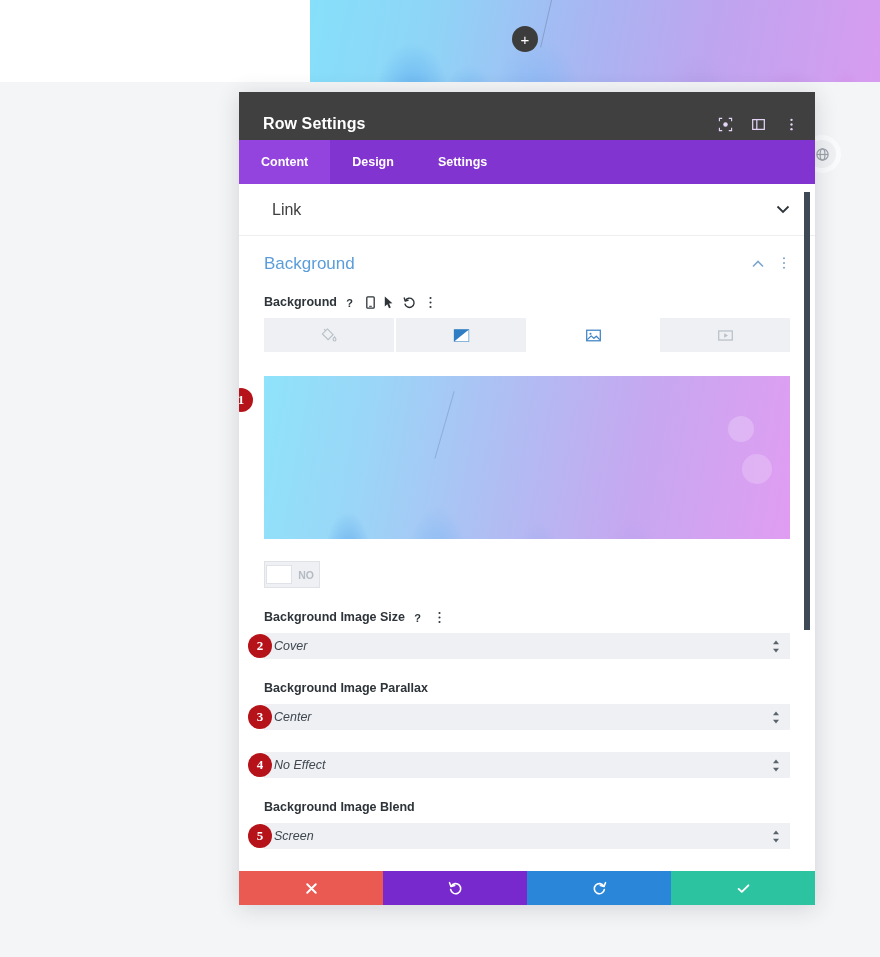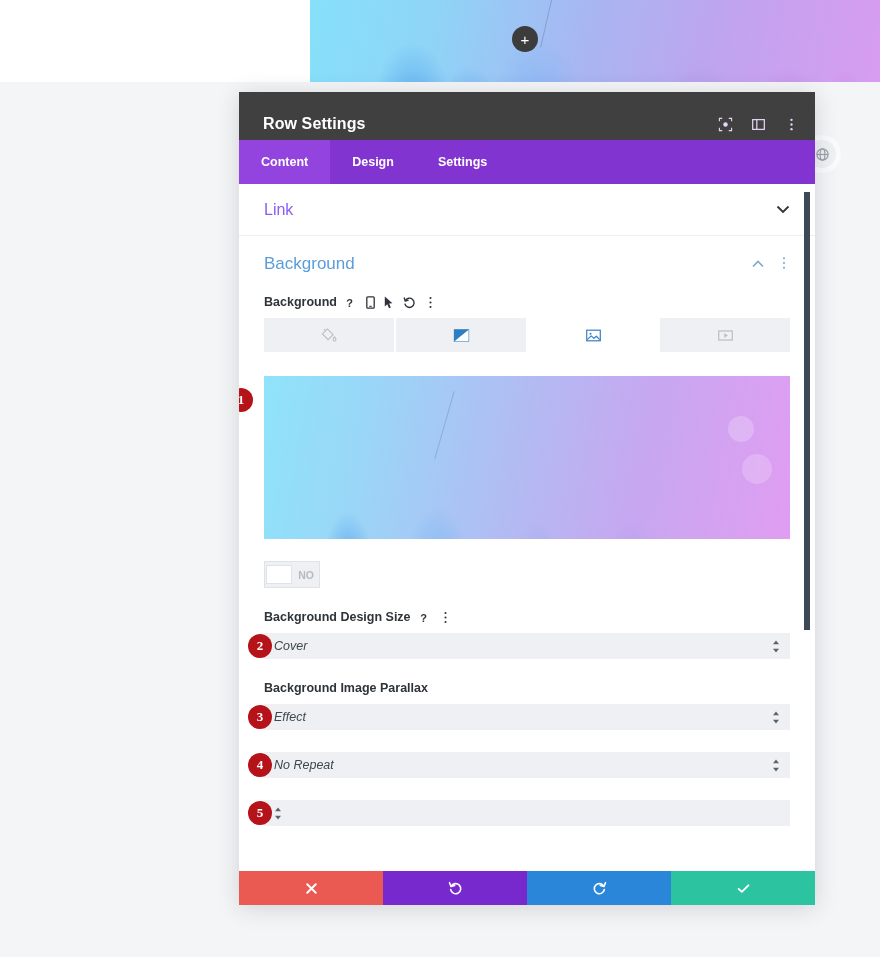--- a/index.html
+++ b/index.html
@@ -141,21 +141,22 @@
   .section-link {
     height: 52px;
     display: flex;
     align-items: center;
     padding: 0 25px;
     border-bottom: 1px solid #eceef0;
   }
   .section-link .label {
     flex: 1;
     font-size: 16px;
-    color: #8b5cf6;
+    color: #404040;
+    margin-left: 8px;
   }
   .chev {
     color: #2e3439;
     font-size: 13px;
     cursor: pointer;
     line-height: 1;
   }
 
   
   .section-bg { padding: 18px 25px 0 25px; }
@@ -517,21 +518,21 @@
           <div class="preview-bokeh2"></div>
         </div>
       </div>
 
       <div class="toggle">
         <div class="toggle-knob"></div>
         <span class="toggle-text">NO</span>
       </div>
 
       <div class="field-label-row">
-        <span class="field-label">Background Design Size</span>
+        <span class="field-label">Background Image Size</span>
         <span class="mini-icon">
           <svg width="11" height="13" viewBox="0 0 11 13" fill="currentColor">
             <text x="0.3" y="10.5" font-size="11" font-weight="bold" font-family="Liberation Sans, sans-serif">?</text>
           </svg>
         </span>
         <span class="mini-icon">
           <svg width="11" height="13" viewBox="0 0 11 13" fill="currentColor">
             <circle cx="5.5" cy="2" r="1.05"></circle>
               <circle cx="5.5" cy="6.5" r="1.05"></circle>
               <circle cx="5.5" cy="11" r="1.05"></circle>
@@ -547,42 +548,46 @@
               <path d="M4 12.4L7 8.8H1Z"></path>
           </svg>
         </span>
       </div>
 
       <div class="field-label-row">
         <span class="field-label">Background Image Parallax</span>
       </div>
       <div class="select-field">
         <div class="badge" style="left:-16px; top:1px;">3</div>
-        <span class="val">Effect</span>
+        <span class="val">Center</span>
         <span class="spinner">
           <svg width="8" height="13" viewBox="0 0 8 13" fill="currentColor">
             <path d="M4 0.6L7 4.2H1Z"></path>
               <path d="M4 12.4L7 8.8H1Z"></path>
           </svg>
         </span>
       </div>
 
       <div class="select-field">
         <div class="badge" style="left:-16px; top:1px;">4</div>
-        <span class="val">No Repeat</span>
+        <span class="val">No Effect</span>
         <span class="spinner">
           <svg width="8" height="13" viewBox="0 0 8 13" fill="currentColor">
             <path d="M4 0.6L7 4.2H1Z"></path>
               <path d="M4 12.4L7 8.8H1Z"></path>
           </svg>
         </span>
       </div>
 
+      <div class="field-label-row">
+        <span class="field-label">Background Image Blend</span>
+      </div>
       <div class="select-field">
         <div class="badge" style="left:-16px; top:1px;">5</div>
+        <span class="val">Screen</span>
         <span class="spinner">
           <svg width="8" height="13" viewBox="0 0 8 13" fill="currentColor">
             <path d="M4 0.6L7 4.2H1Z"></path>
               <path d="M4 12.4L7 8.8H1Z"></path>
           </svg>
         </span>
       </div>
 
     </div>
 

